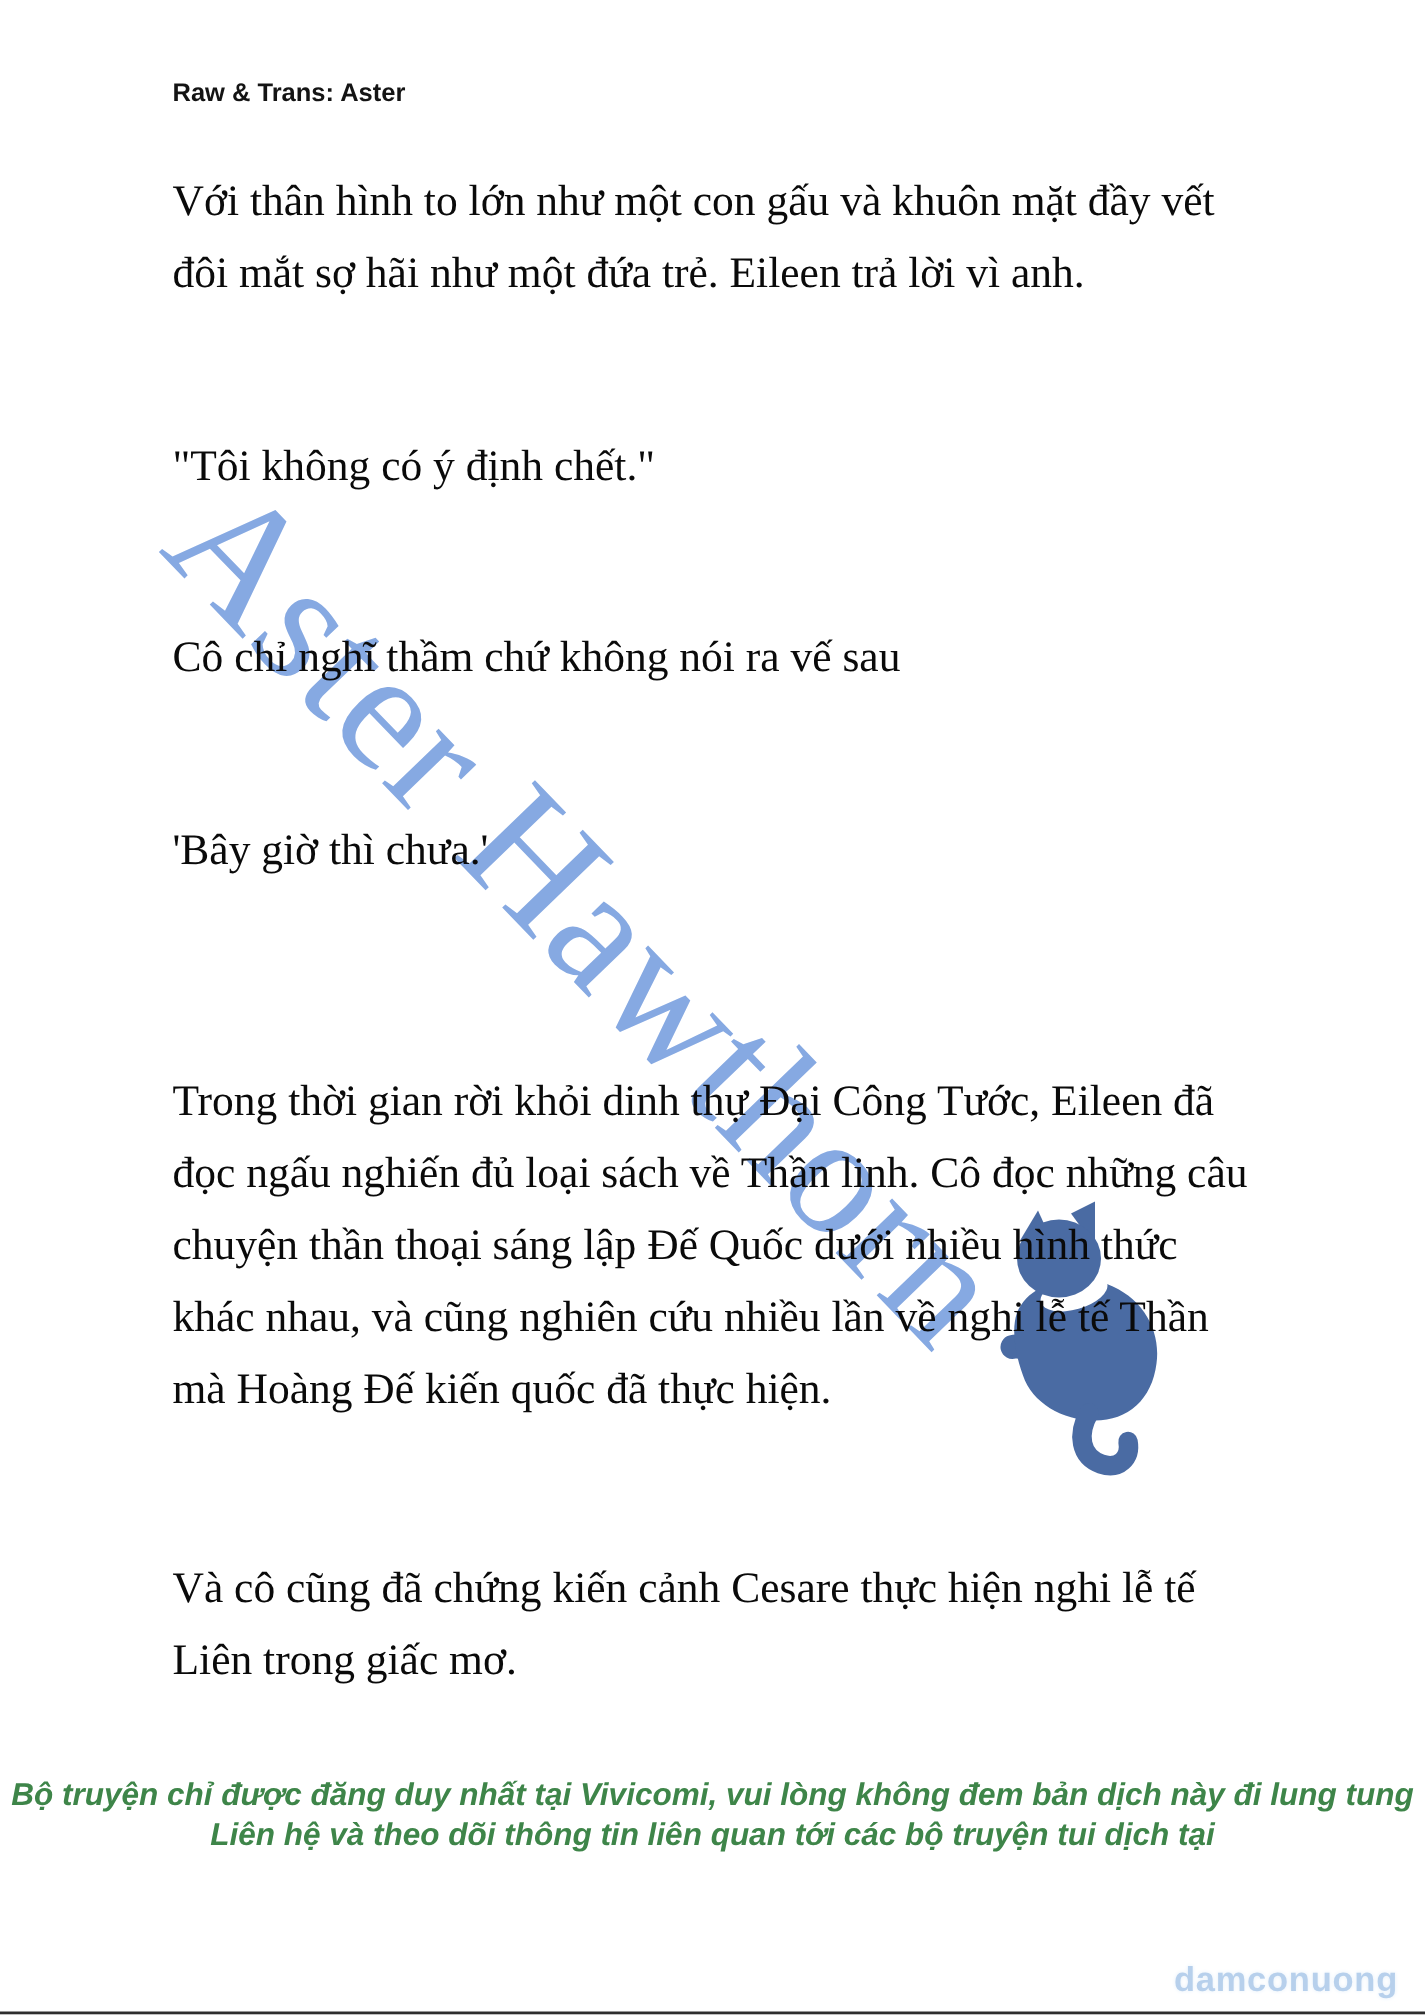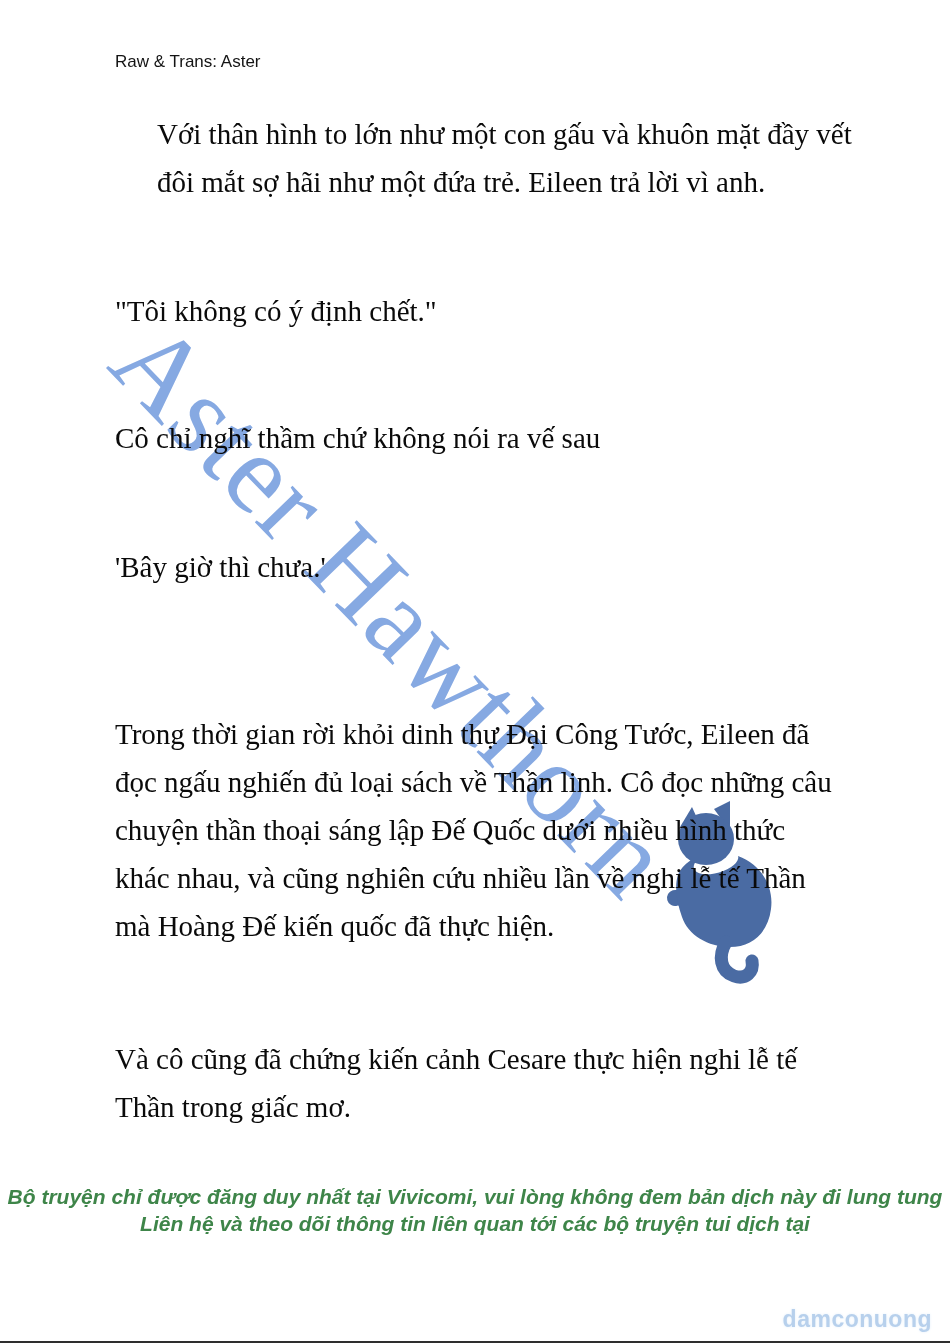--- a/index.html
+++ b/index.html
@@ -37,29 +37,30 @@
   .content{
     position:relative;
     z-index:1;
     padding:51px 108px 0 115px;
   }
   .credit{
     font-family:"Liberation Sans", sans-serif;
     font-size:17px;
     line-height:22px;
     color:var(--ink,#141414);
+    font-weight:bold;
   }
   .para{margin:0;}
   .para .line{
     font-size:29px;
     line-height:48px;
     white-space:nowrap;
     color:var(--body-text,#0a0a0a);
   }
-  .p1{margin-top:37px;margin-left:42px;}
+  .p1{margin-top:37px;}
   .q1{margin-top:81px;}
   .q2{margin-top:79px;}
   .q3{margin-top:81px;}
   .p2{margin-top:119px;}
   .p3{margin-top:85px;}
   
   .footer-note{
     position:absolute;
     left:0;top:1183px;
     width:100%;
@@ -151,21 +152,21 @@
     <div class="para p2">
       <div class="line">Trong thời gian rời khỏi dinh thự Đại Công Tước, Eileen đã</div>
       <div class="line">đọc ngấu nghiến đủ loại sách về Thần linh. Cô đọc những câu</div>
       <div class="line">chuyện thần thoại sáng lập Đế Quốc dưới nhiều hình thức</div>
       <div class="line">khác nhau, và cũng nghiên cứu nhiều lần về nghi lễ tế Thần</div>
       <div class="line">mà Hoàng Đế kiến quốc đã thực hiện.</div>
     </div>
 
     <div class="para p3">
       <div class="line">Và cô cũng đã chứng kiến cảnh Cesare thực hiện nghi lễ tế</div>
-      <div class="line">Thần trong giấc mơ.</div>
+      <div class="line">Liên trong giấc mơ.</div>
     </div>
 
   </div>
 
   <div class="footer-note">
     <div>Bộ truyện chỉ được đăng duy nhất tại Vivicomi, vui lòng không đem bản dịch này đi lung tung</div>
     <div>Liên hệ và theo dõi thông tin liên quan tới các bộ truyện tui dịch tại</div>
   </div>
 
 

